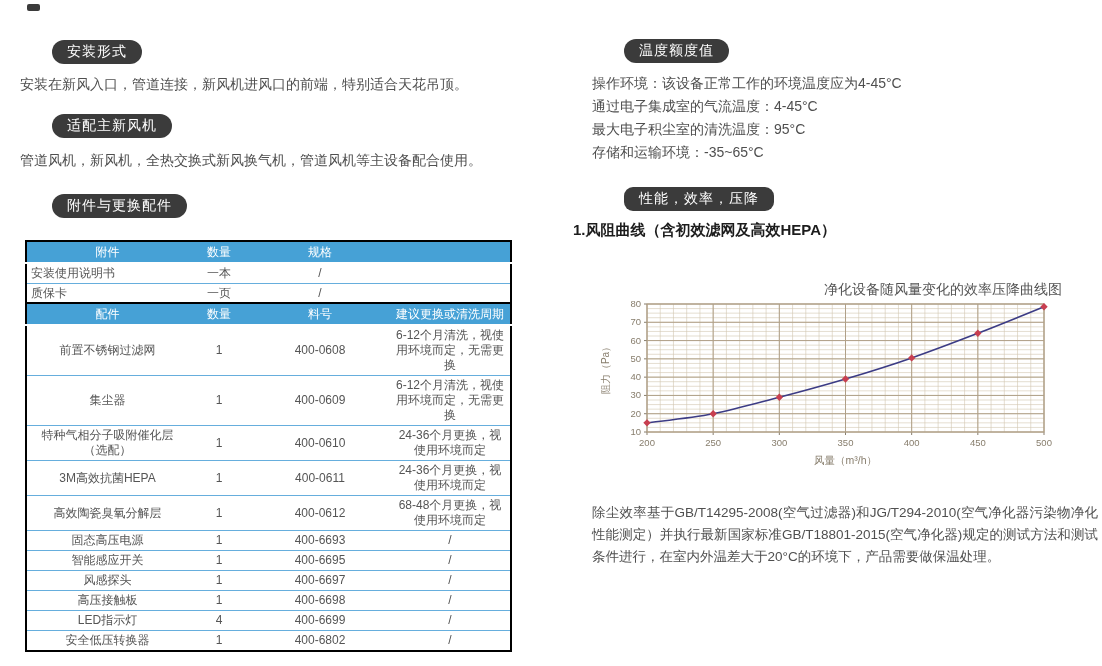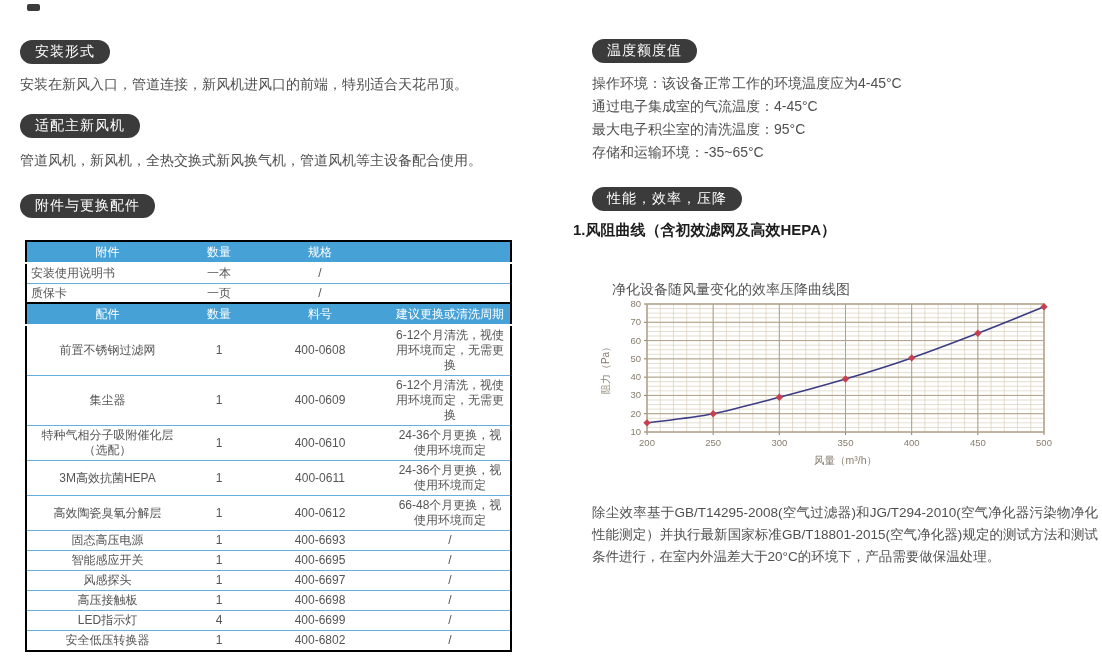--- a/index.html
+++ b/index.html
@@ -10,26 +10,27 @@
     color:#545454;
   }
   .abs{position:absolute;}
   .badge{
     display:inline-block;
     background:#3b3b3b;color:#fff;
     border-radius:12px;
     padding:3px 15px 4px 15px;
     font-size:14px;line-height:17px;
     letter-spacing:1px;
+    margin-left:32px;
   }
   .para{font-size:14px;line-height:20px;color:#4f4f4f;}
   .temp-line{font-size:14px;line-height:23px;color:#4f4f4f;}
   .subtitle{font-size:15px;font-weight:bold;color:#1c1c1c;}
   .note{font-size:13.5px;line-height:22px;color:#4f4f4f;text-align:justify;}
-  .chart-title{font-size:14px;color:#555;text-align:left;}
+  .chart-title{font-size:14px;color:#555;text-align:right;}
 
   table.tbl{
     border-collapse:collapse;
     width:485px;
     font-size:12px;color:#555;
     border:2px solid #000000;
     table-layout:fixed;
   }
   table.tbl th{
     background:#46a1d6;color:#ffffff;font-weight:normal;
@@ -129,21 +130,21 @@
       <tr>
         <td>3M高效抗菌HEPA</td>
         <td>1</td>
         <td>400-0611</td>
         <td>24-36个月更换，视使用环境而定</td>
       </tr>
       <tr>
         <td>高效陶瓷臭氧分解层</td>
         <td>1</td>
         <td>400-0612</td>
-        <td>66-48个月更换，视使用环境而定</td>
+        <td>68-48个月更换，视使用环境而定</td>
       </tr>
       <tr>
         <td>固态高压电源</td>
         <td>1</td>
         <td>400-6693</td>
         <td>/</td>
       </tr>
       <tr>
         <td>智能感应开关</td>
         <td>1</td>
@@ -178,21 +179,21 @@
 </table>
 
 <div class="abs badge" style="left:592px;top:39px;">温度额度值</div>
 <div class="abs" style="left:592px;top:72px;width:505px;">
   <div class="temp-line">操作环境：该设备正常工作的环境温度应为4-45°C</div>
   <div class="temp-line">通过电子集成室的气流温度：4-45°C</div>
   <div class="temp-line">最大电子积尘室的清洗温度：95°C</div>
   <div class="temp-line">存储和运输环境：-35~65°C</div>
 </div>
 
-<div class="abs badge" style="left:592px;top:187px;">性能，效率，压降</div>
+<div class="abs badge" style="left:592px;top:187px;border-radius:9px;">性能，效率，压降</div>
 <div class="abs subtitle" style="left:573px;top:221px;width:505px;">1.风阻曲线（含初效滤网及高效HEPA）</div>
 
 <div class="abs chart-title" style="left:612px;top:281px;width:450px;">净化设备随风量变化的效率压降曲线图</div>
 <svg class="abs" id="chart" style="left:595px;top:296px;" width="475" height="172" viewBox="0 0 475 172">
     <line x1="52" y1="8" x2="52" y2="136" stroke="#d2c6b0" stroke-width="0.6"></line>
     <line x1="65.23333333333333" y1="8" x2="65.23333333333333" y2="136" stroke="#d2c6b0" stroke-width="0.6"></line>
     <line x1="78.46666666666667" y1="8" x2="78.46666666666667" y2="136" stroke="#d2c6b0" stroke-width="0.6"></line>
     <line x1="91.7" y1="8" x2="91.7" y2="136" stroke="#d2c6b0" stroke-width="0.6"></line>
     <line x1="104.93333333333334" y1="8" x2="104.93333333333334" y2="136" stroke="#d2c6b0" stroke-width="0.6"></line>
     <line x1="118.16666666666666" y1="8" x2="118.16666666666666" y2="136" stroke="#d2c6b0" stroke-width="0.6"></line>

